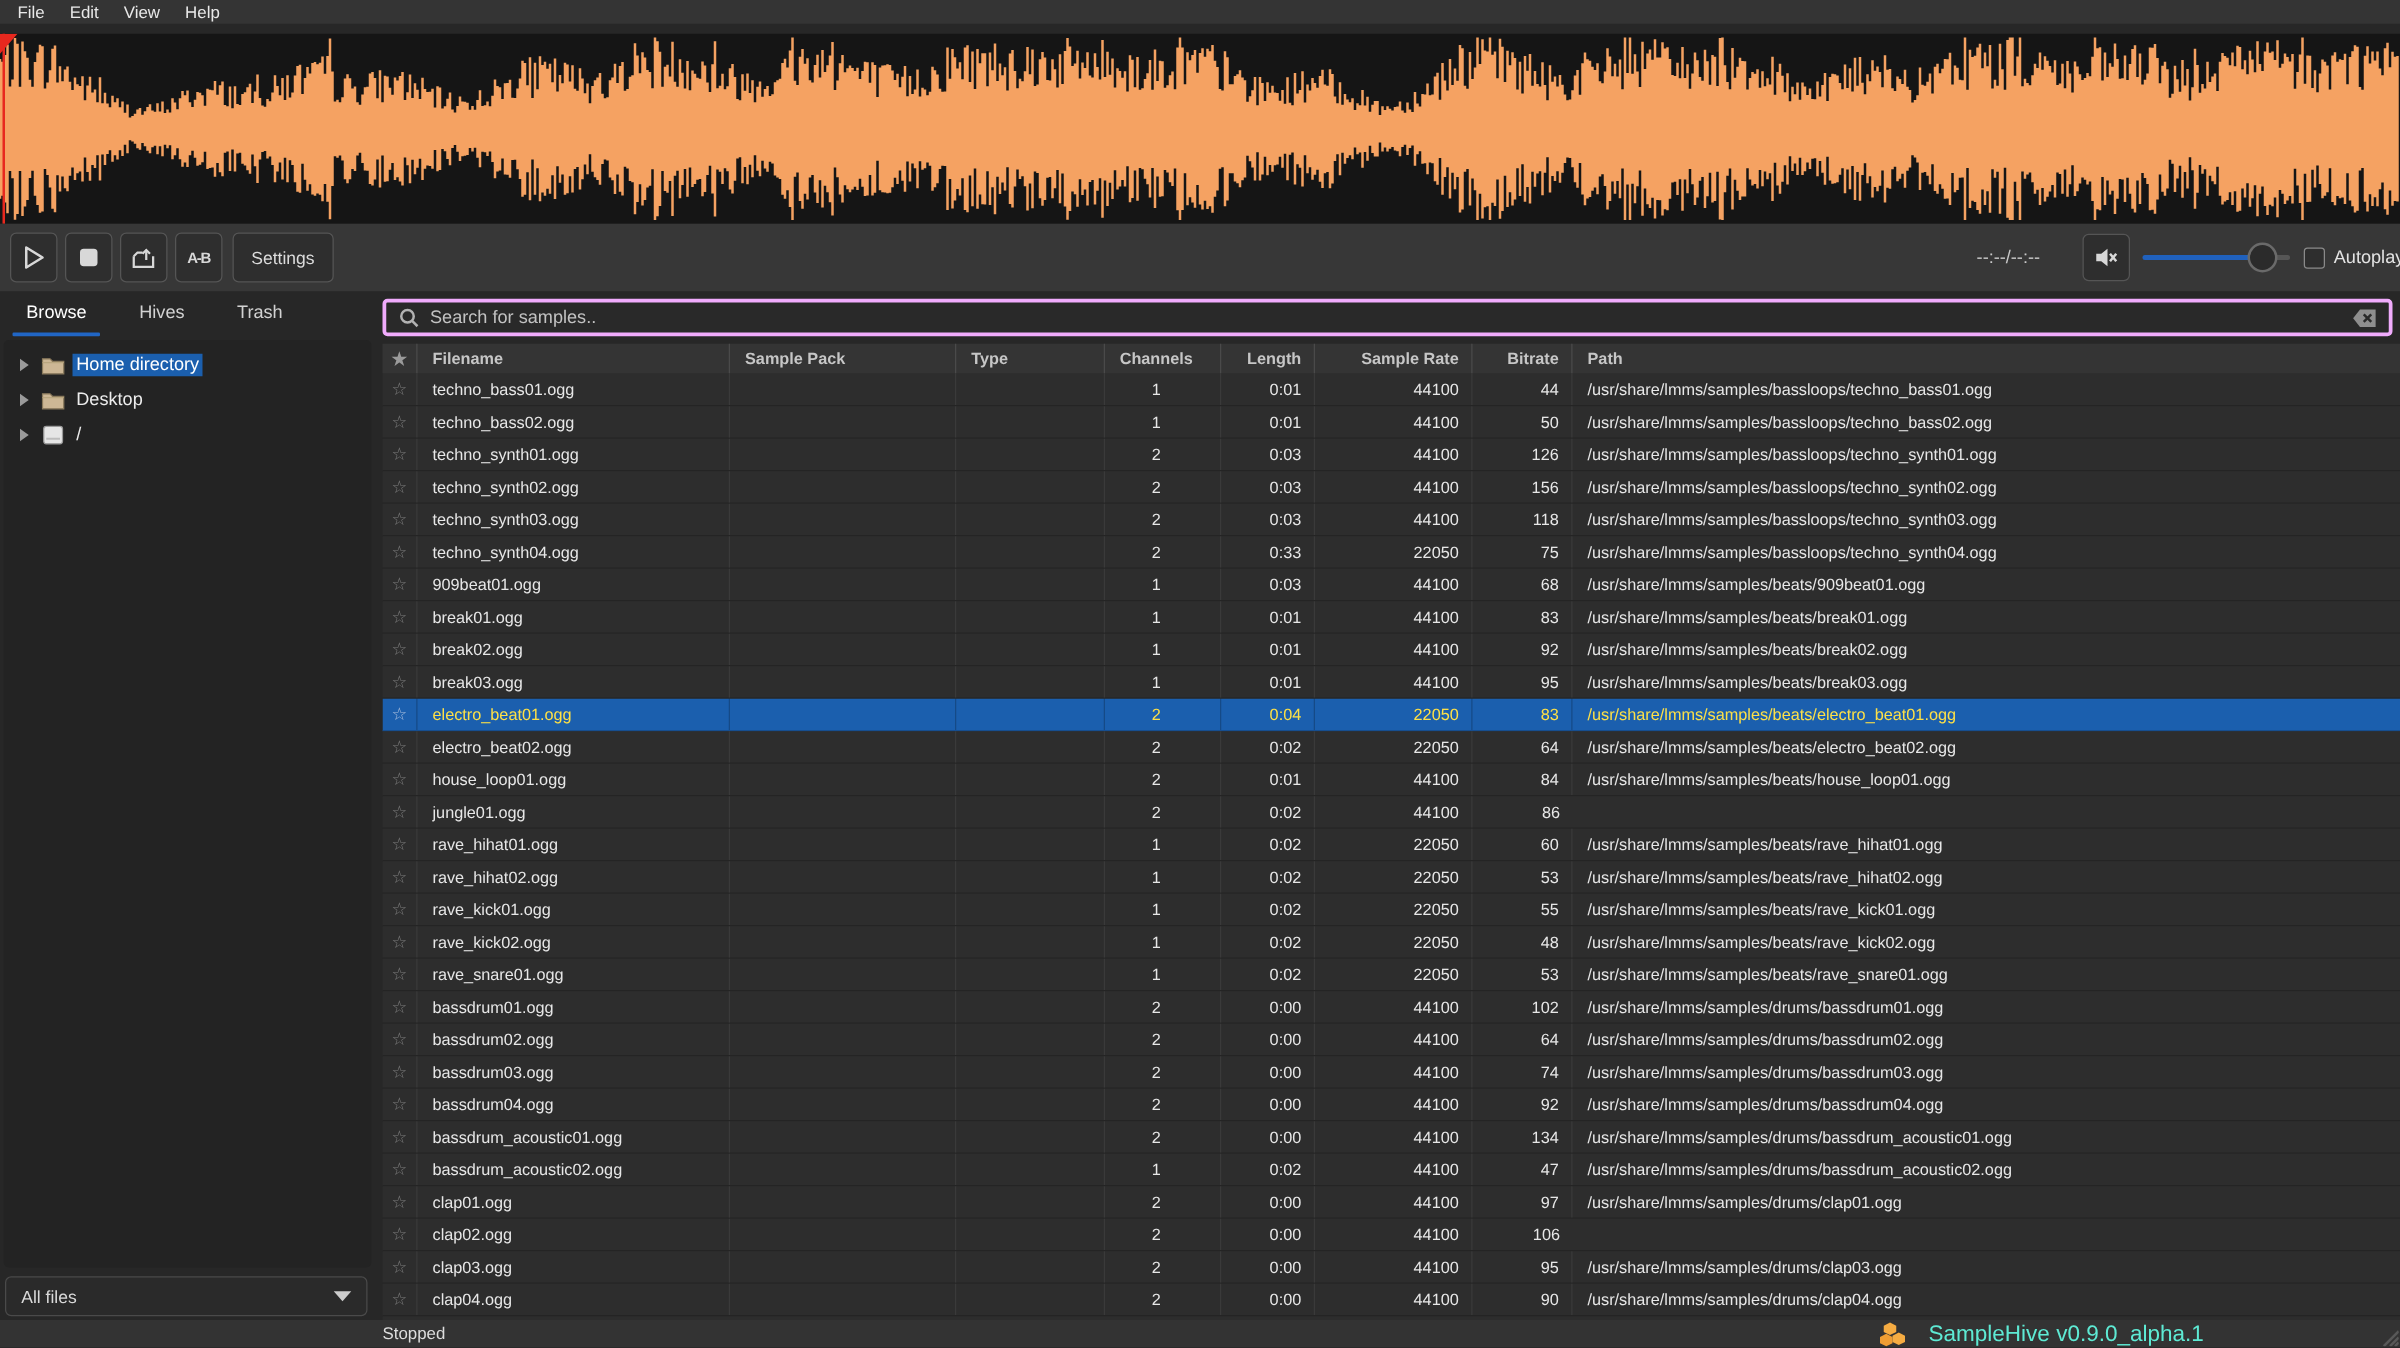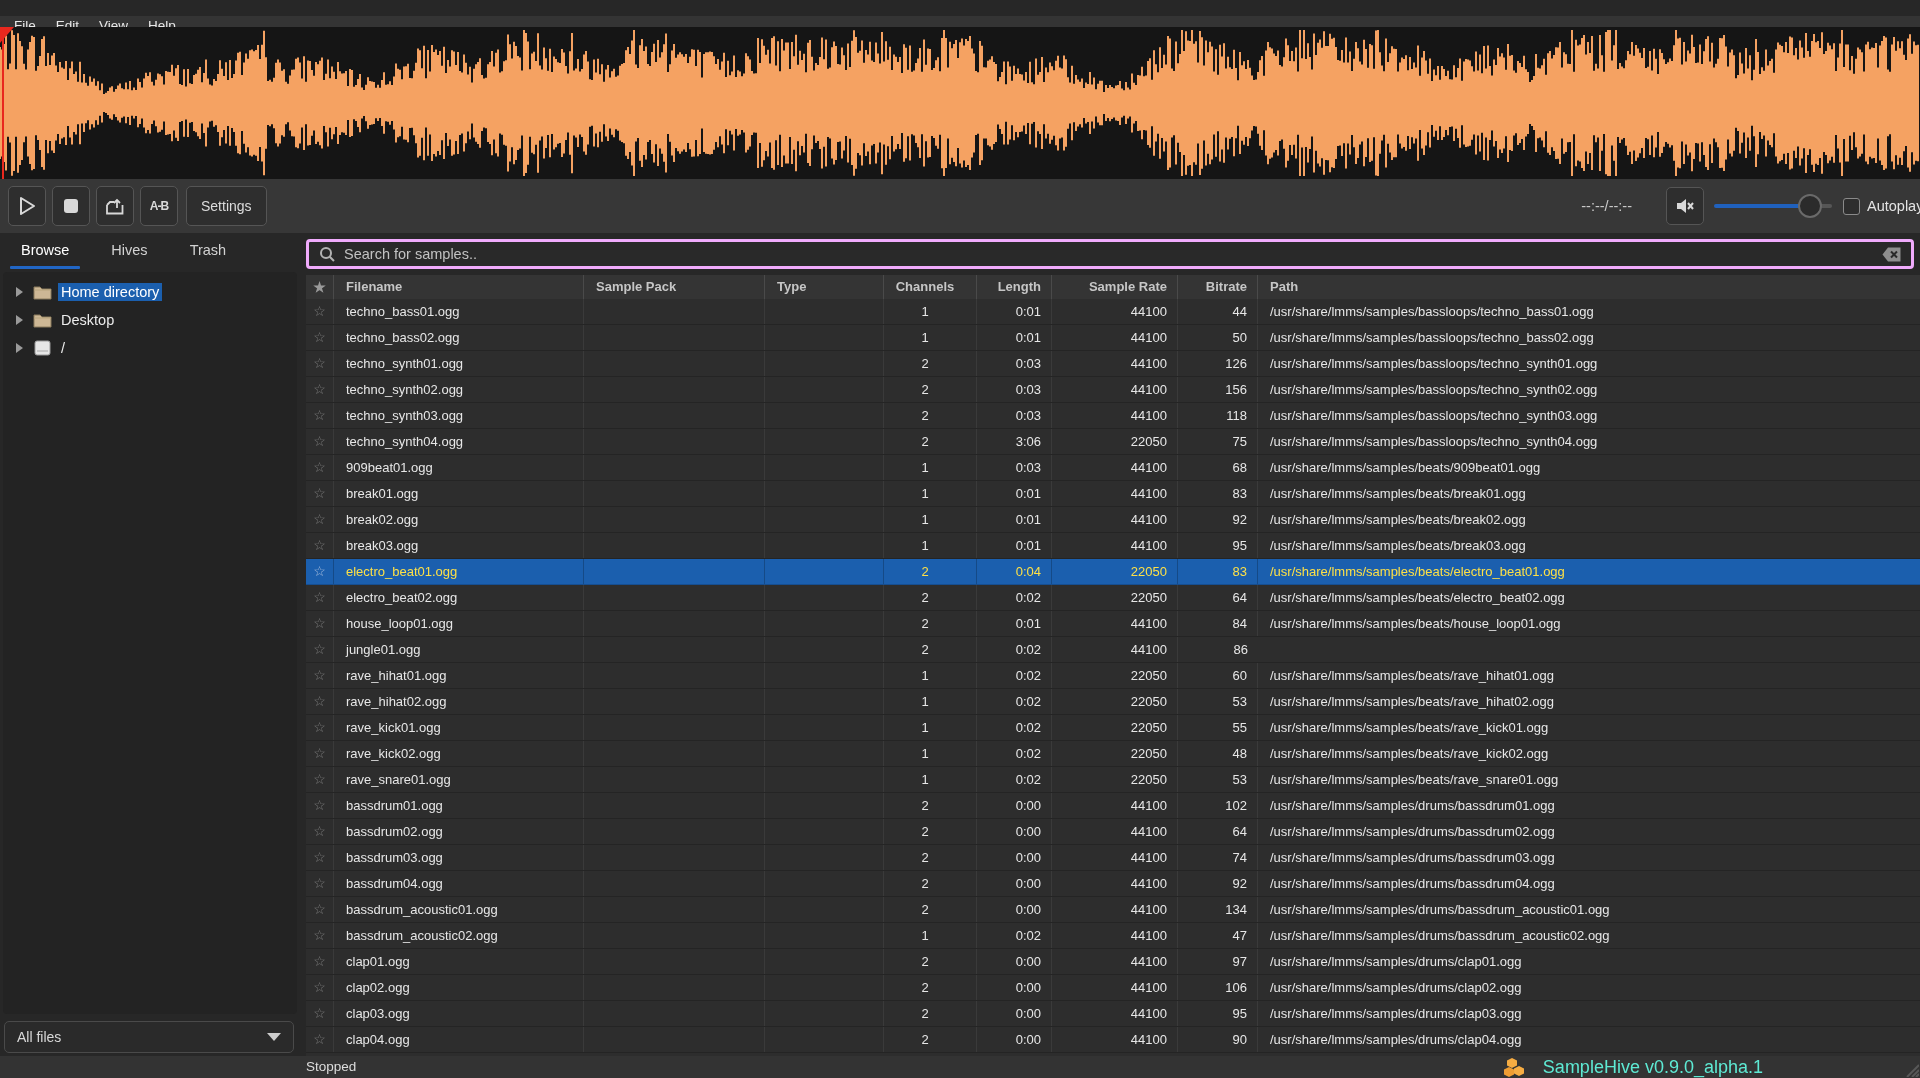--- a/index.html
+++ b/index.html
@@ -5,21 +5,21 @@
   * { margin:0; padding:0; box-sizing:border-box; }
   html,body { width:1920px; height:1078px; }
   body {
     position:relative; overflow:hidden;
     background:#272727;
     font-family:"Liberation Sans", sans-serif;
     color:#e6e6e6;
     -webkit-font-smoothing:antialiased;
   }
   
-  #menubar { position:absolute; left:0; top:16px; width:1920px; height:19px;
+  #menubar { position:absolute; left:0; top:0; width:1920px; height:19px;
     background:#343434; display:flex; align-items:center; padding-left:4px; }
   .menu-item { padding:0 10px; font-size:13.5px; color:#e8e8e8; line-height:27px; cursor:default; }
   
   #wavepanel { position:absolute; left:0; top:27px; width:1920px; height:152px; background:#151515; }
   #wave-svg { position:absolute; left:0; top:0; }
   #playhead { position:absolute; left:2px; top:0; width:2px; height:152px; background:#e8281e; }
   #playhead-flag { position:absolute; left:0; top:0; }
   
   #toolbar { position:absolute; left:0; top:179px; width:1920px; height:54px; background:#373737; }
   .t-btn { position:absolute; top:7px; height:40px; background:#2e2e2e; border:1px solid #555;
@@ -269,21 +269,21 @@
       <div class="cell c6">44100</div>
       <div class="cell c7">118</div>
       <div class="cell c8">/usr/share/lmms/samples/bassloops/techno_synth03.ogg</div>
     </div>
     <div class="trow">
       <div class="cell c0">☆</div>
       <div class="cell c1">techno_synth04.ogg</div>
       <div class="cell c2"></div>
       <div class="cell c3"></div>
       <div class="cell c4">2</div>
-      <div class="cell c5">3:06</div>
+      <div class="cell c5">0:33</div>
       <div class="cell c6">22050</div>
       <div class="cell c7">75</div>
       <div class="cell c8">/usr/share/lmms/samples/bassloops/techno_synth04.ogg</div>
     </div>
     <div class="trow">
       <div class="cell c0">☆</div>
       <div class="cell c1">909beat01.ogg</div>
       <div class="cell c2"></div>
       <div class="cell c3"></div>
       <div class="cell c4">1</div>
@@ -502,21 +502,20 @@
     </div>
     <div class="trow">
       <div class="cell c0">☆</div>
       <div class="cell c1">clap02.ogg</div>
       <div class="cell c2"></div>
       <div class="cell c3"></div>
       <div class="cell c4">2</div>
       <div class="cell c5">0:00</div>
       <div class="cell c6">44100</div>
       <div class="cell c7">106</div>
-      <div class="cell c8">/usr/share/lmms/samples/drums/clap02.ogg</div>
     </div>
     <div class="trow">
       <div class="cell c0">☆</div>
       <div class="cell c1">clap03.ogg</div>
       <div class="cell c2"></div>
       <div class="cell c3"></div>
       <div class="cell c4">2</div>
       <div class="cell c5">0:00</div>
       <div class="cell c6">44100</div>
       <div class="cell c7">95</div>

